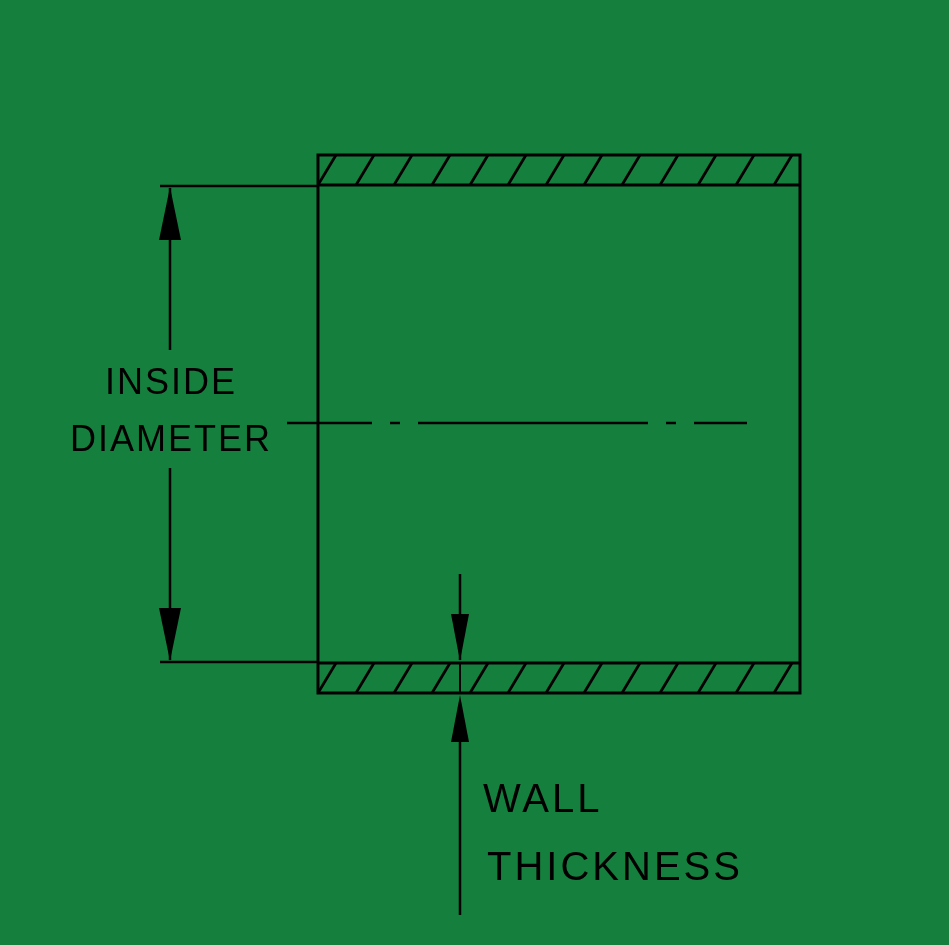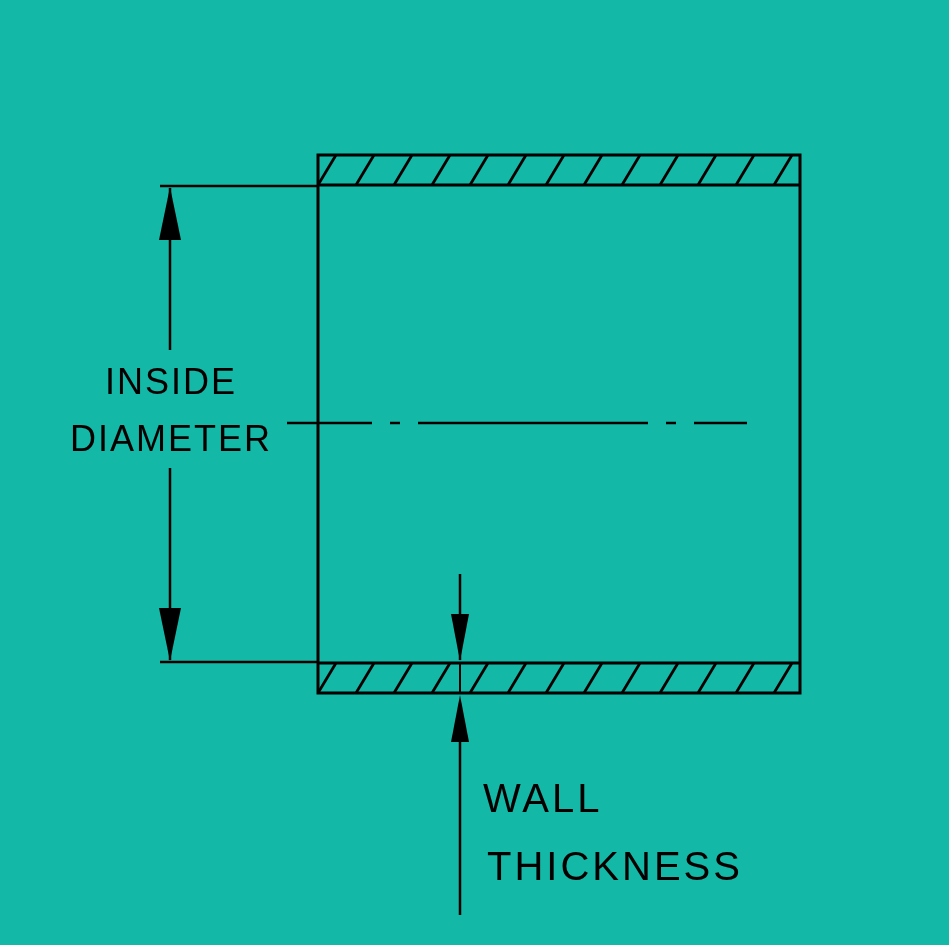--- a/index.html
+++ b/index.html
@@ -8,21 +8,21 @@
     width: 949px;
     height: 945px;
     background: #ffffff;
     overflow: hidden;
     font-family: "Liberation Sans", sans-serif;
   }
   .canvas {
     position: relative;
     width: 949px;
     height: 945px;
-    background: #14b8a6;
+    background: #15803d;
   }
   svg text {
     fill: #000000;
     font-family: "Liberation Sans", "DejaVu Sans", sans-serif;
   }
   .dim-label {
     font-size: 36px;
     letter-spacing: 2px;
   }
   .wall-label {

